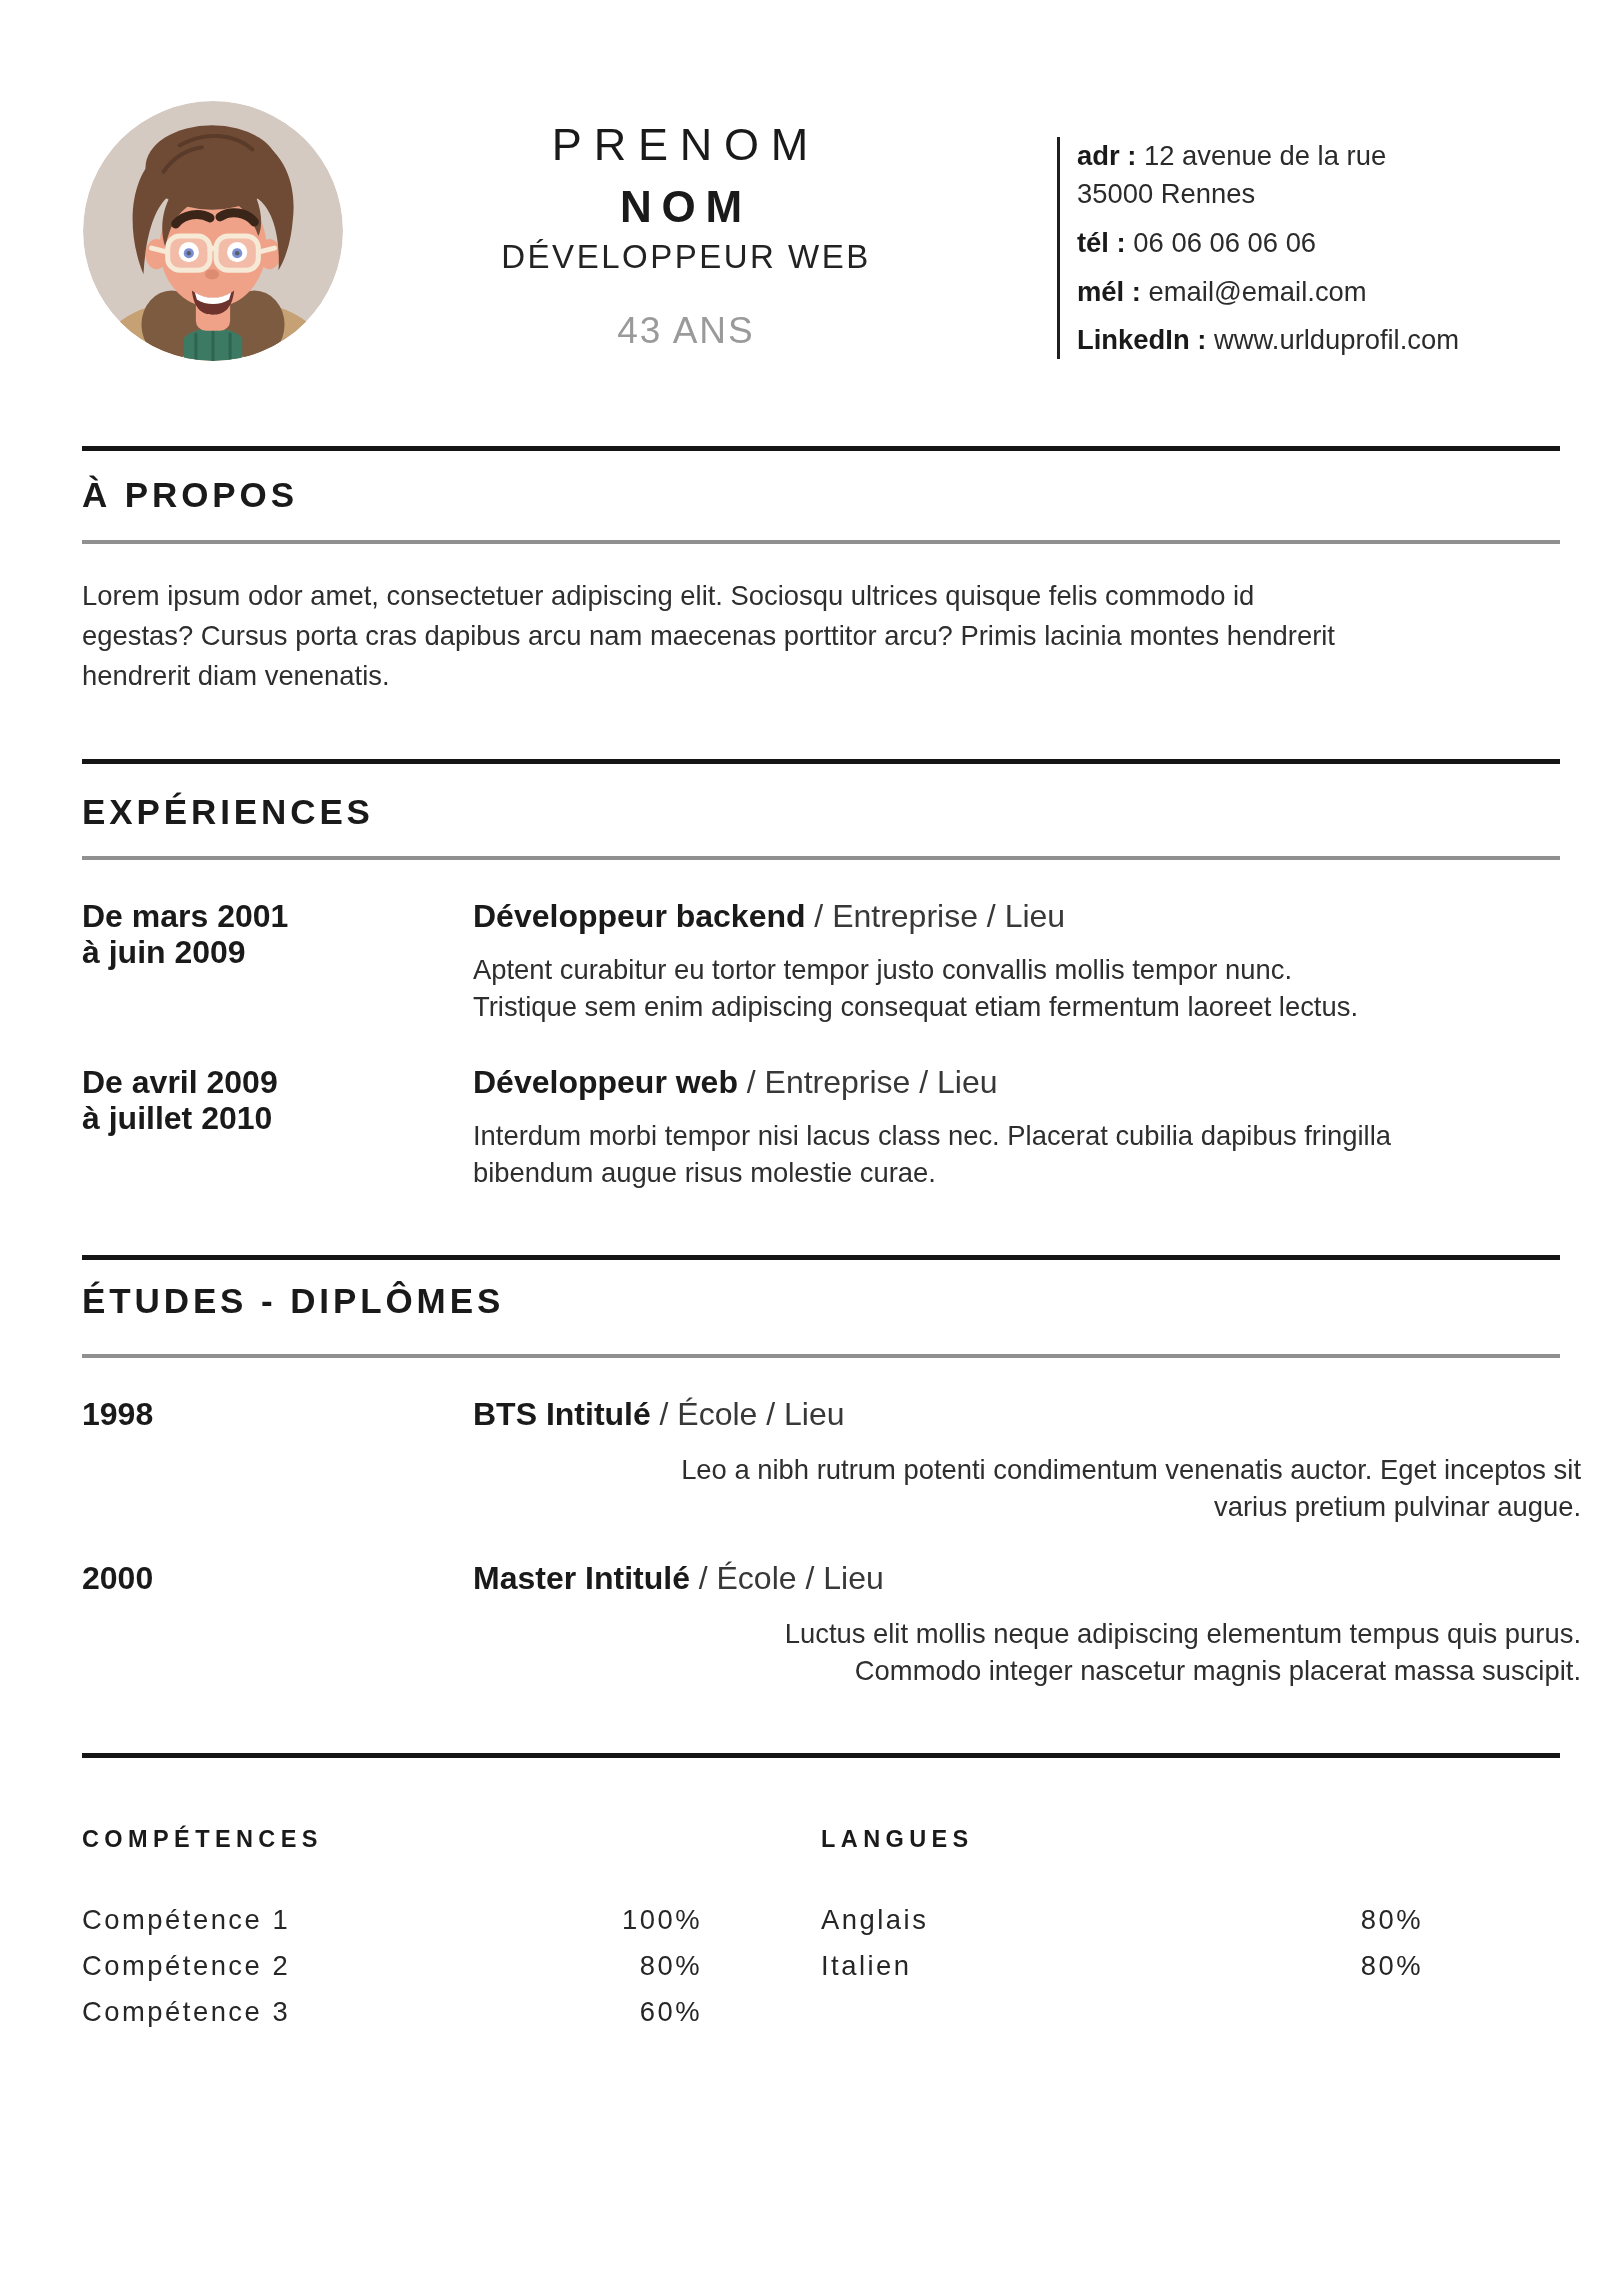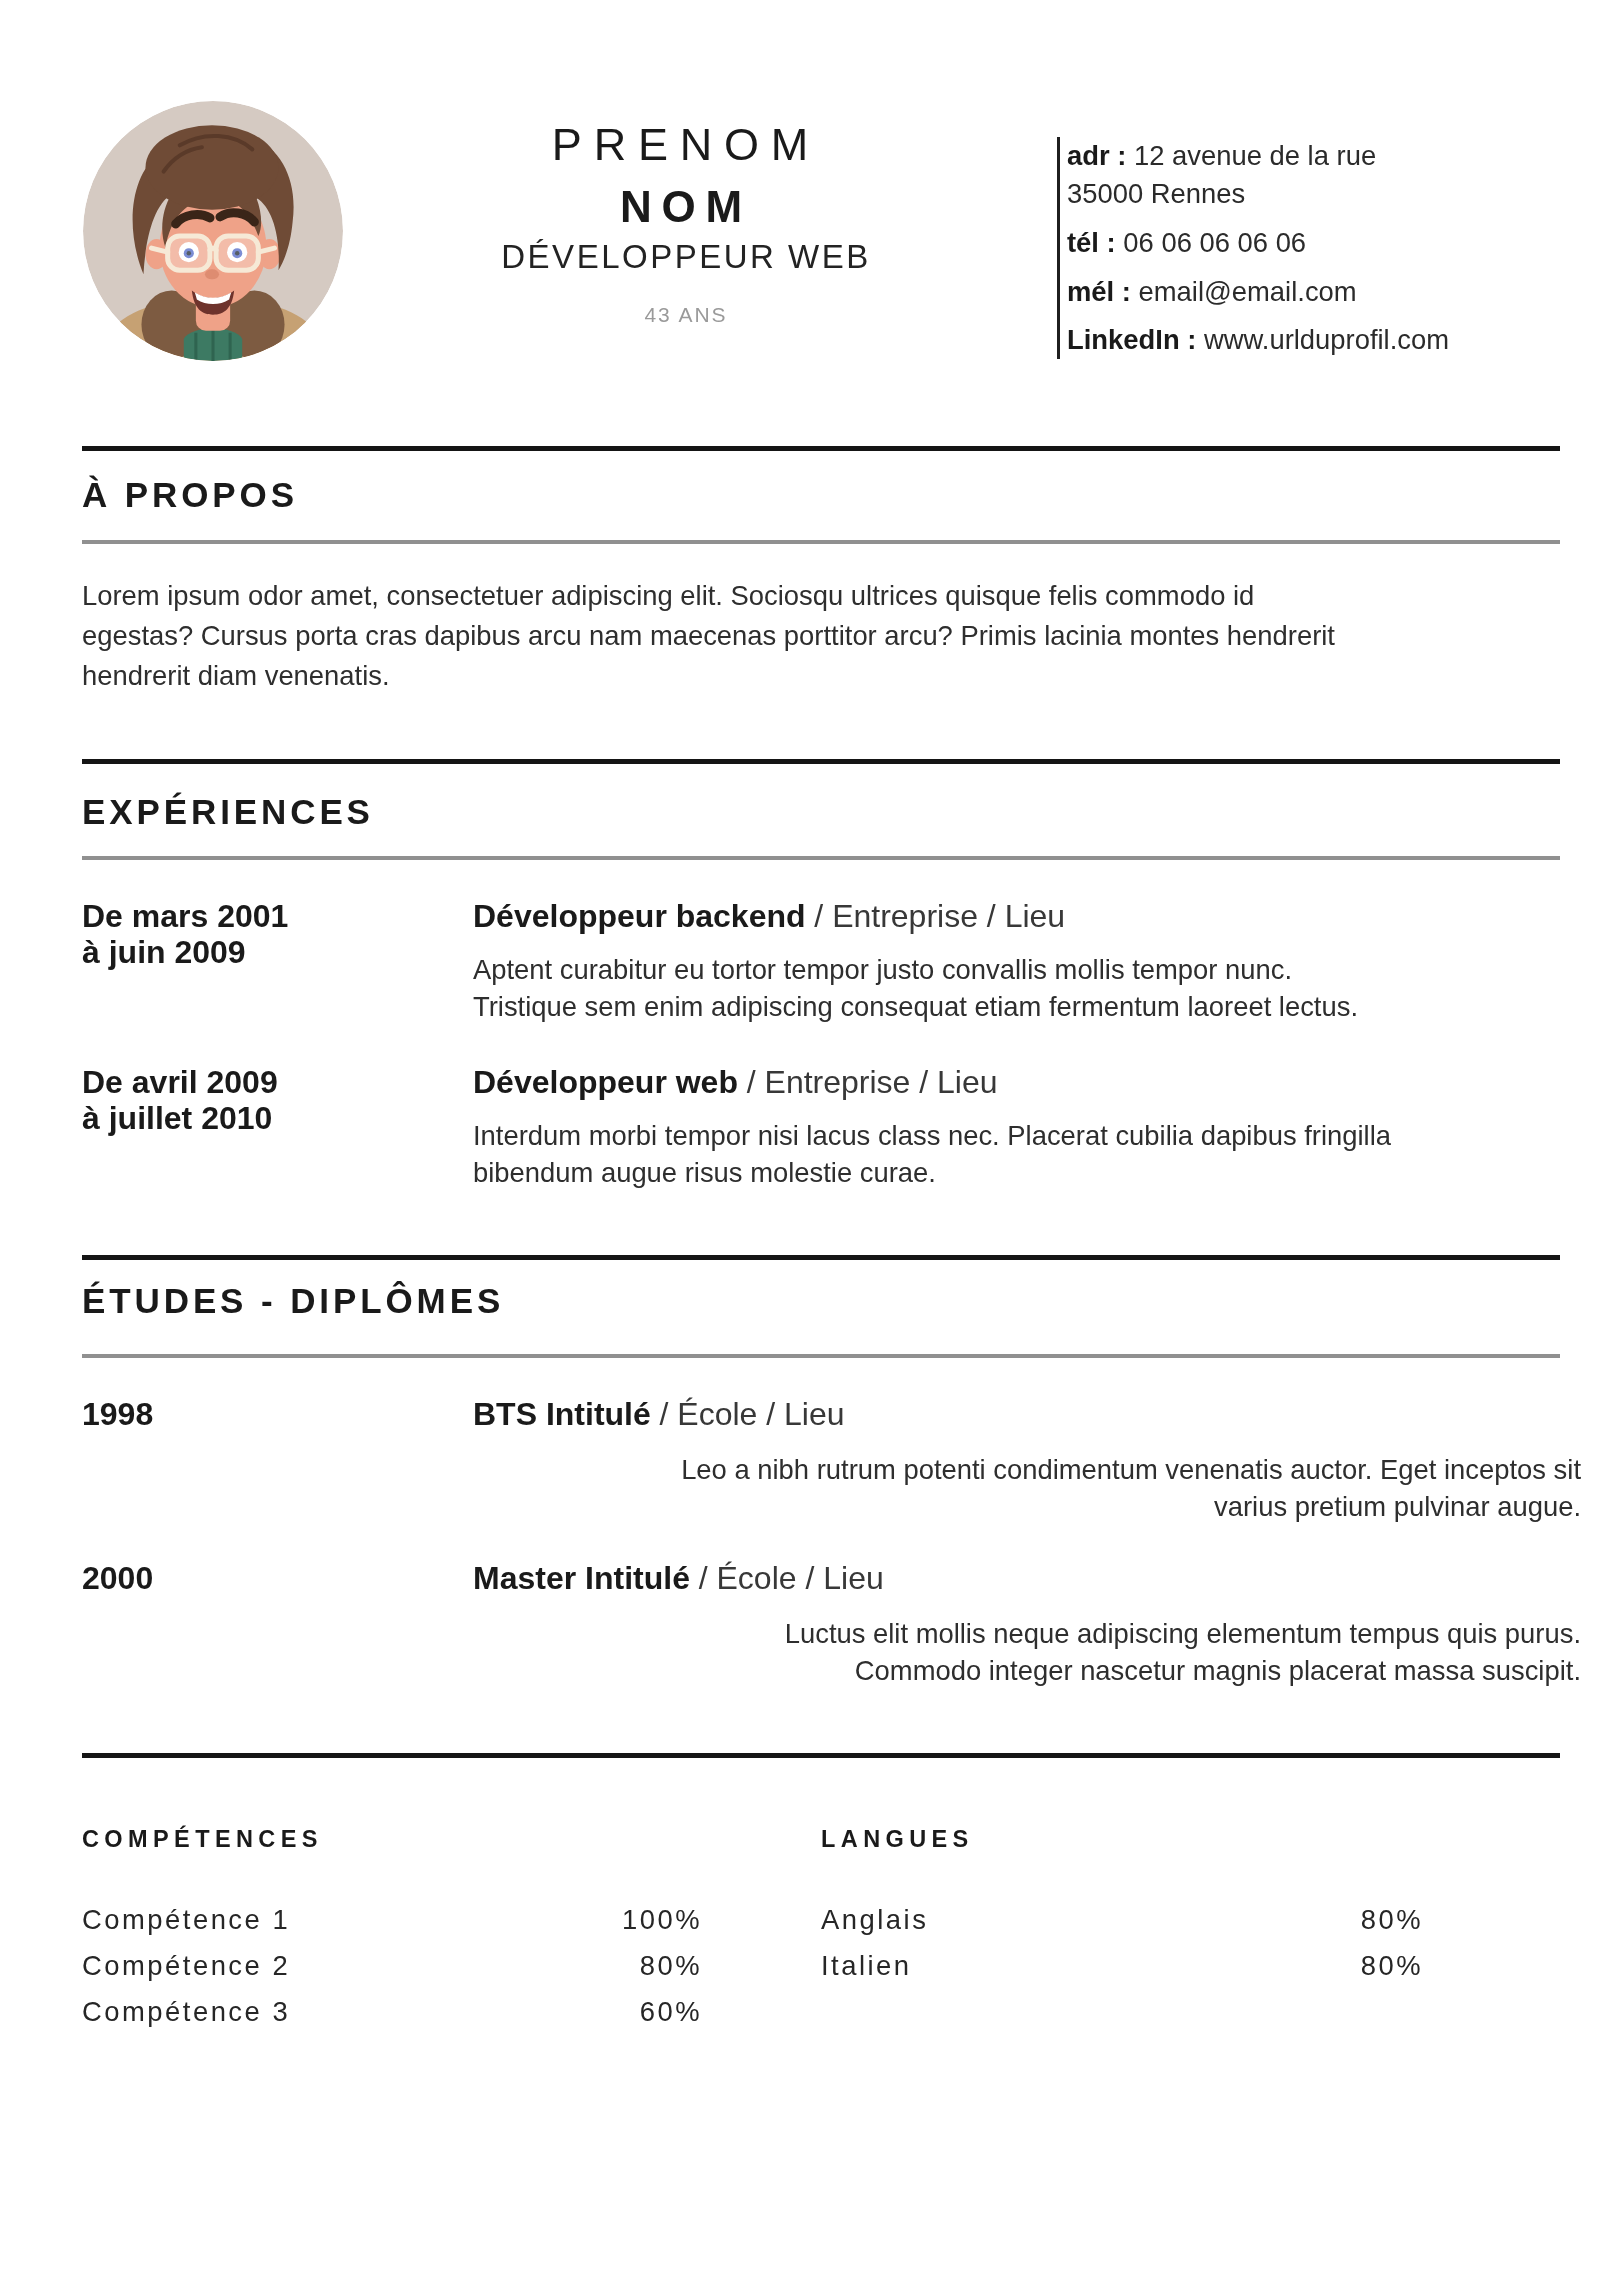--- a/index.html
+++ b/index.html
@@ -30,28 +30,28 @@
   .name-block {
     position: absolute;
     left: 392px; top: 122px;
     width: 588px;
     text-align: center;
     color: var(--c-text_primary, #1a1a1a);
   }
   .prenom { font-size: 45px; line-height: 46px; font-weight: 400; letter-spacing: 11.8px; }
   .nom    { margin-top: 15.7px; font-size: 44px; line-height: 46px; font-weight: 700; letter-spacing: 9.8px; }
   .job    { margin-top: 12.7px; font-size: 33px; line-height: 29px; font-weight: 400; letter-spacing: 2.5px; color: #232323; }
-  .age    { margin-top: 29px; font-size: 21px; line-height: 29px; letter-spacing: 2px; color: var(--c-text_muted, #9a9a9a); }
+  .age    { margin-top: 45px; font-size: 37px; line-height: 29px; letter-spacing: 2px; color: var(--c-text_muted, #9a9a9a); }
 
   .contact {
     position: absolute;
     left: 1057px; top: 137px;
     width: 510px;
     border-left: 3.9px solid #1f1f1f;
-    padding-left: 7px;
+    padding-left: 17px;
     font-size: 27.4px;
     line-height: 38px;
     color: #2b2b2b;
   }
   .c-row { margin: 0; }
   .c-row + .c-row { margin-top: 10.8px; }
   .c-lbl { font-weight: 700; color: var(--c-text_primary, #1a1a1a); }
 
   
   .rule { position: absolute; left: 82px; width: 1478px; }

